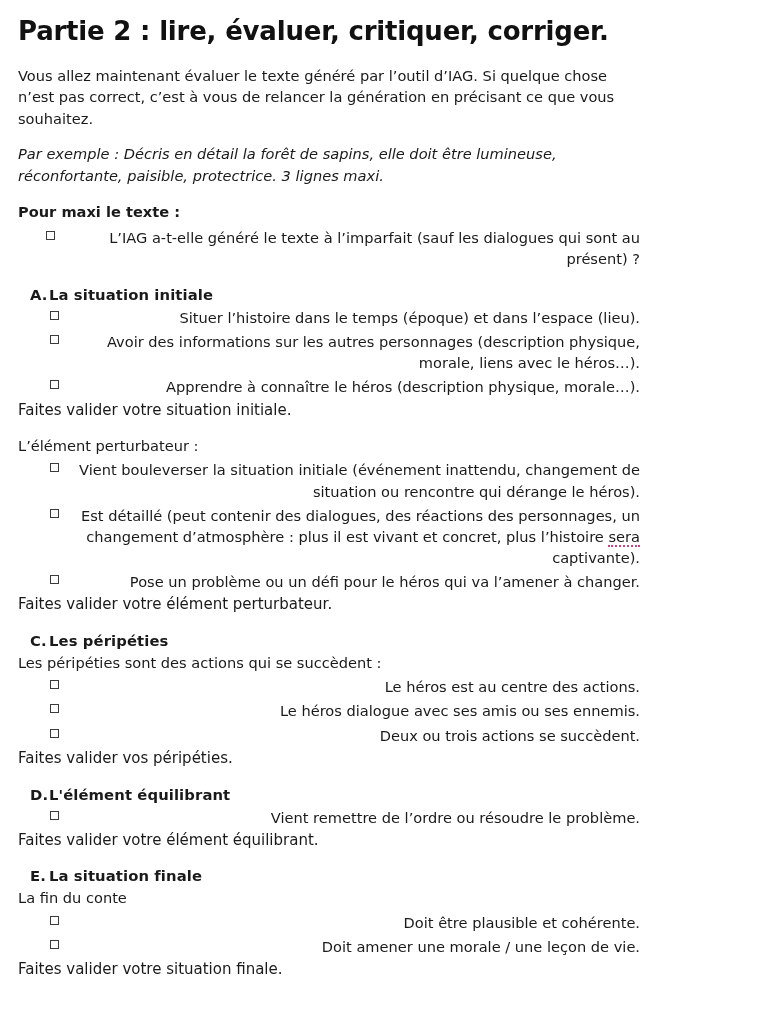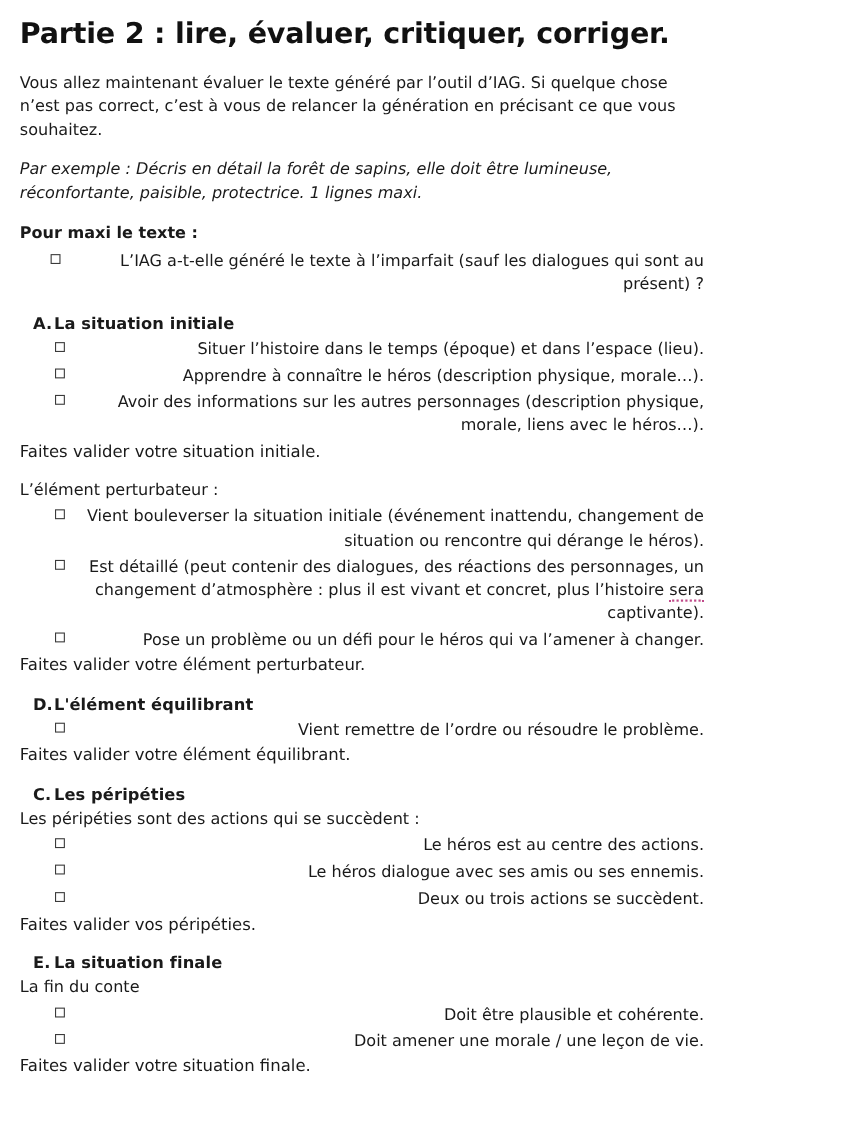--- a/index.html
+++ b/index.html
@@ -102,21 +102,21 @@
 </style>
 </head>
 <body>
 
 <div class="page">
 
   <h1 class="doc-title">Partie 2 : lire, évaluer, critiquer, corriger.</h1>
 
   <p class="para">Vous allez maintenant évaluer le texte généré par l’outil d’IAG. Si quelque chose n’est pas correct, c’est à vous de relancer la génération en précisant ce que vous souhaitez.</p>
 
-  <p class="para italic">Par exemple : Décris en détail la forêt de sapins, elle doit être lumineuse, réconfortante, paisible, protectrice. 1 lignes maxi.</p>
+  <p class="para italic">Par exemple : Décris en détail la forêt de sapins, elle doit être lumineuse, réconfortante, paisible, protectrice. 3 lignes maxi.</p>
 
   <div class="section-lead">Pour maxi le texte :</div>
 
   <ul class="checklist top">
     <li>
       <span class="box"></span>
       <span class="txt">L’IAG a-t-elle généré le texte à l’imparfait (sauf les dialogues qui sont au présent) ?</span>
     </li>
   </ul>
 
@@ -124,26 +124,26 @@
     <div class="sec-head">
       <span class="letter">A.</span><span>La situation initiale</span>
     </div>
     <ul class="checklist">
       <li>
         <span class="box"></span>
         <span class="txt">Situer l’histoire dans le temps (époque) et dans l’espace (lieu).</span>
       </li>
       <li>
         <span class="box"></span>
+        <span class="txt">Avoir des informations sur les autres personnages (description physique, morale, liens avec le héros…).</span>
+      </li>
+      <li>
+        <span class="box"></span>
         <span class="txt">Apprendre à connaître le héros (description physique, morale…).</span>
       </li>
-      <li>
-        <span class="box"></span>
-        <span class="txt">Avoir des informations sur les autres personnages (description physique, morale, liens avec le héros…).</span>
-      </li>
     </ul>
     <p class="validate">Faites valider votre situation initiale.</p>
   </div>
 
   <div class="sec">
     <p class="sec-intro">L’élément perturbateur :</p>
     <ul class="checklist">
       <li>
         <span class="box"></span>
         <span class="txt">Vient bouleverser la situation initiale (événement inattendu, changement de situation ou rencontre qui dérange le héros).</span>
@@ -155,55 +155,55 @@
       <li>
         <span class="box"></span>
         <span class="txt">Pose un problème ou un défi pour le héros qui va l’amener à changer.</span>
       </li>
     </ul>
     <p class="validate">Faites valider votre élément perturbateur.</p>
   </div>
 
   <div class="sec">
     <div class="sec-head">
+      <span class="letter">C.</span><span>Les péripéties</span>
+    </div>
+    <p class="sec-intro">Les péripéties sont des actions qui se succèdent :</p>
+    <ul class="checklist">
+      <li>
+        <span class="box"></span>
+        <span class="txt">Le héros est au centre des actions.</span>
+      </li>
+      <li>
+        <span class="box"></span>
+        <span class="txt">Le héros dialogue avec ses amis ou ses ennemis.</span>
+      </li>
+      <li>
+        <span class="box"></span>
+        <span class="txt">Deux ou trois actions se succèdent.</span>
+      </li>
+    </ul>
+    <p class="validate">Faites valider vos péripéties.</p>
+  </div>
+
+  <div class="sec">
+    <div class="sec-head">
       <span class="letter">D.</span><span>L'élément équilibrant</span>
     </div>
     <ul class="checklist">
       <li>
         <span class="box"></span>
         <span class="txt">Vient remettre de l’ordre ou résoudre le problème.</span>
       </li>
     </ul>
     <p class="validate">Faites valider votre élément équilibrant.</p>
   </div>
 
   <div class="sec">
     <div class="sec-head">
-      <span class="letter">C.</span><span>Les péripéties</span>
-    </div>
-    <p class="sec-intro">Les péripéties sont des actions qui se succèdent :</p>
-    <ul class="checklist">
-      <li>
-        <span class="box"></span>
-        <span class="txt">Le héros est au centre des actions.</span>
-      </li>
-      <li>
-        <span class="box"></span>
-        <span class="txt">Le héros dialogue avec ses amis ou ses ennemis.</span>
-      </li>
-      <li>
-        <span class="box"></span>
-        <span class="txt">Deux ou trois actions se succèdent.</span>
-      </li>
-    </ul>
-    <p class="validate">Faites valider vos péripéties.</p>
-  </div>
-
-  <div class="sec">
-    <div class="sec-head">
       <span class="letter">E.</span><span>La situation finale</span>
     </div>
     <p class="sec-intro">La fin du conte</p>
     <ul class="checklist">
       <li>
         <span class="box"></span>
         <span class="txt">Doit être plausible et cohérente.</span>
       </li>
       <li>
         <span class="box"></span>

